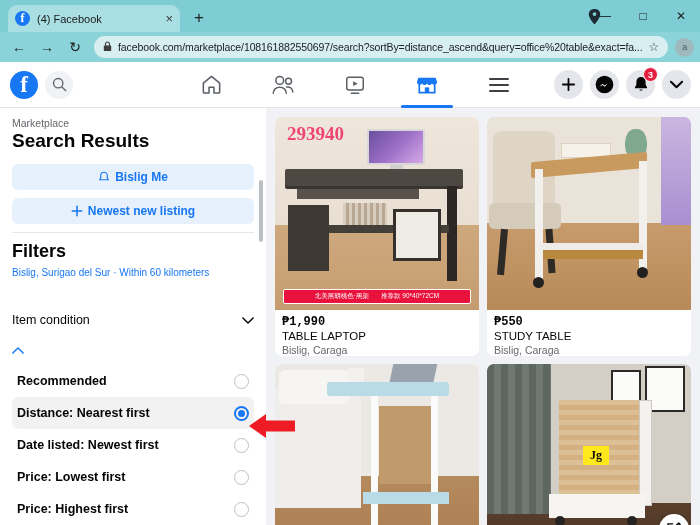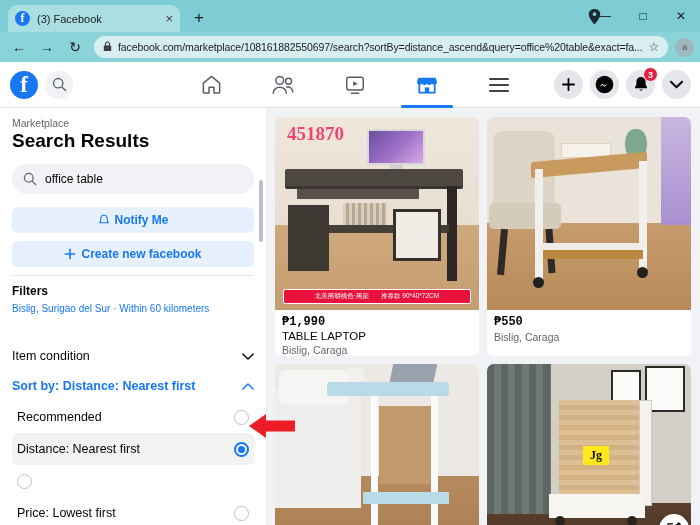--- a/index.html
+++ b/index.html
@@ -137,37 +137,37 @@
     margin-bottom: 13px; cursor: text;
   }
   .search-box .val { font-size: 12px; color: #050505; }
   .pill-btn {
     height: 26px; background: #e7f0fd; border-radius: 6px;
     display: flex; align-items: center; justify-content: center; gap: 5px;
     font-size: 12px; font-weight: bold; color: #1877f2;
     margin-bottom: 8px; cursor: pointer;
   }
   .divider { height: 1px; background: #e4e6eb; margin: 7px 0 8px 0; }
-  .filters-h { font-size: 12px; font-weight: bold; color: #050505; margin-bottom: 5px; }
+  .filters-h { font-size: 18px; font-weight: bold; color: #050505; margin-bottom: 5px; }
   .loc-link {
     font-size: 10px; font-weight: normal; color: #1877f2;
     margin-bottom: 27px; cursor: pointer; white-space: nowrap;
   }
   .acc-row {
     height: 30px; display: flex; align-items: center;
     justify-content: space-between; cursor: pointer;
   }
   .acc-row .lbl { font-size: 12.5px; color: #050505; }
   .acc-row.open .lbl { color: #1877f2; font-weight: bold; }
   .chev { font-size: 10px; color: #050505; }
   .acc-row.open .chev { color: #1877f2; }
   .opt-row {
     height: 32px; display: flex; align-items: center;
     justify-content: space-between; padding: 0 5px 0 5px;
-    border-radius: 6px; cursor: pointer;
+    border-radius: 6px; cursor: pointer; font-weight: bold;
   }
   .opt-row.sel { background: #f2f2f2; }
   .opt-row .lbl { font-size: 12.5px; color: #050505; }
   .radio {
     width: 15px; height: 15px; border-radius: 50%;
     border: 1.5px solid #bcc0c4; flex: none;
     display: flex; align-items: center; justify-content: center;
   }
   .radio.on { border-color: #1877f2; border-width: 2px; }
   .radio.on::after {
@@ -272,21 +272,21 @@
   .red-arrow { position: absolute; left: 248px; top: 413px; z-index: 40; pointer-events: none; }
 </style>
 </head>
 <body>
 
 <div id="app">
 
   <div class="titlebar">
     <div class="tab">
       <div class="tab-fav">f</div>
-      <div class="tab-title">(3) Facebook</div>
+      <div class="tab-title">(4) Facebook</div>
       <div class="tab-close">×</div>
     </div>
     <div class="newtab">+</div>
 
     <div class="profile-pin">
       <svg width="13" height="15" viewBox="0 0 13 15">
           <path d="M6.5 0C3 0 .8 2.2.8 5.2c0 3.6 4.6 9 5.1 9.6.3.3.9.3 1.2 0 .5-.6 5.1-6 5.1-9.6C12.2 2.2 10 0 6.5 0z" fill="#1c2b33"></path>
           <circle cx="6.5" cy="5.1" r="1.9" fill="#7ecdd4"></circle>
         </svg>
     </div>
@@ -388,96 +388,89 @@
       </div>
     </div>
   </div>
 
   <div class="content">
 
     <div class="sidebar">
       <div class="crumb">Marketplace</div>
       <div class="page-title">Search Results</div>
 
-      <div class="search-box">
-        <svg width="14" height="14" viewBox="0 0 16 16">
-            <circle cx="6.6" cy="6.6" r="5" fill="none" stroke="#65676b" stroke-width="1.5"></circle>
-            <line x1="10.3" y1="10.3" x2="15" y2="15" stroke="#65676b" stroke-width="1.5"></line>
-          </svg>
-        <span class="val">office table</span>
-      </div>
 
       <div class="pill-btn">
         <svg width="12" height="13" viewBox="0 0 14 15" fill="none" stroke="#1877f2" stroke-width="1.3">
             <path d="M7 1.3a3.8 3.8 0 00-3.8 3.8v2.5L2 10.1h10L10.8 7.6V5.1A3.8 3.8 0 007 1.3z" stroke-linejoin="round"></path>
           </svg>
-        <span>Notify Me</span>
+        <span>Bislig Me</span>
       </div>
 
       <div class="pill-btn">
         <svg width="12" height="12" viewBox="0 0 14 14" stroke="#1877f2" stroke-width="1.8" stroke-linecap="round">
             <line x1="7" y1="1.5" x2="7" y2="12.5"></line>
             <line x1="1.5" y1="7" x2="12.5" y2="7"></line>
           </svg>
-        <span>Create new facebook</span>
+        <span>Newest new listing</span>
       </div>
 
       <div class="divider"></div>
 
       <div class="filters-h">Filters</div>
       <div class="loc-link">Bislig, Surigao del Sur · Within 60 kilometers</div>
 
       <div class="acc-row">
         <span class="lbl">Item condition</span>
         <span class="chev">
           <svg width="12" height="7" viewBox="0 0 14 8">
               <path d="M1 1l6 6 6-6" fill="none" stroke="#050505" stroke-width="1.7" stroke-linecap="round" stroke-linejoin="round"></path>
             </svg>
         </span>
       </div>
 
       <div class="acc-row open">
-        <span class="lbl">Sort by: Distance: Nearest first</span>
         <span class="chev">
           <svg width="12" height="7" viewBox="0 0 14 8">
               <path d="M1 7l6-6 6 6" fill="none" stroke="#1877f2" stroke-width="1.7" stroke-linecap="round" stroke-linejoin="round"></path>
             </svg>
         </span>
       </div>
 
       <div class="opt-row">
         <span class="lbl">Recommended</span>
         <span class="radio"></span>
       </div>
       <div class="opt-row sel">
         <span class="lbl">Distance: Nearest first</span>
         <span class="radio on"></span>
       </div>
       <div class="opt-row">
+        <span class="lbl">Date listed: Newest first</span>
         <span class="radio"></span>
       </div>
       <div class="opt-row">
         <span class="lbl">Price: Lowest first</span>
         <span class="radio"></span>
       </div>
       <div class="opt-row">
         <span class="lbl">Price: Highest first</span>
         <span class="radio"></span>
       </div>
 
       <div class="sb-track">
         <div class="sb-thumb"></div>
       </div>
     </div>
 
     <div class="results">
 
       <div class="card">
         <div class="thumb art-desk">
-          <div class="wm-num">451870</div>
+          <div class="wm-num">293940</div>
           <div class="monitor-b"></div>
             <div class="monitor-s"></div>
             <div class="monitor-n"></div>
           <div class="desk-top"></div>
             <div class="desk-kb"></div>
           <div class="desk-leg-l"></div>
             <div class="desk-leg-r"></div>
             <div class="desk-shelf"></div>
           <div class="books"></div>
             <div class="box-wh"></div>
@@ -505,20 +498,21 @@
           <div class="sd-top"></div>
           <div class="sd-frame-l"></div>
             <div class="sd-frame-r"></div>
           <div class="sd-lowshelf"></div>
             <div class="sd-cross"></div>
           <div class="sd-wheel1"></div>
             <div class="sd-wheel2"></div>
         </div>
         <div class="meta">
           <div class="price">₱550</div>
+          <div class="pname">STUDY TABLE</div>
           <div class="ploc">Bislig, Caraga</div>
         </div>
       </div>
 
       <div class="card">
         <div class="thumb art-blue">
           <div class="bl-bed"></div>
             <div class="bl-pillow"></div>
           <div class="bl-wood"></div>
           <div class="bl-laptop"></div>

